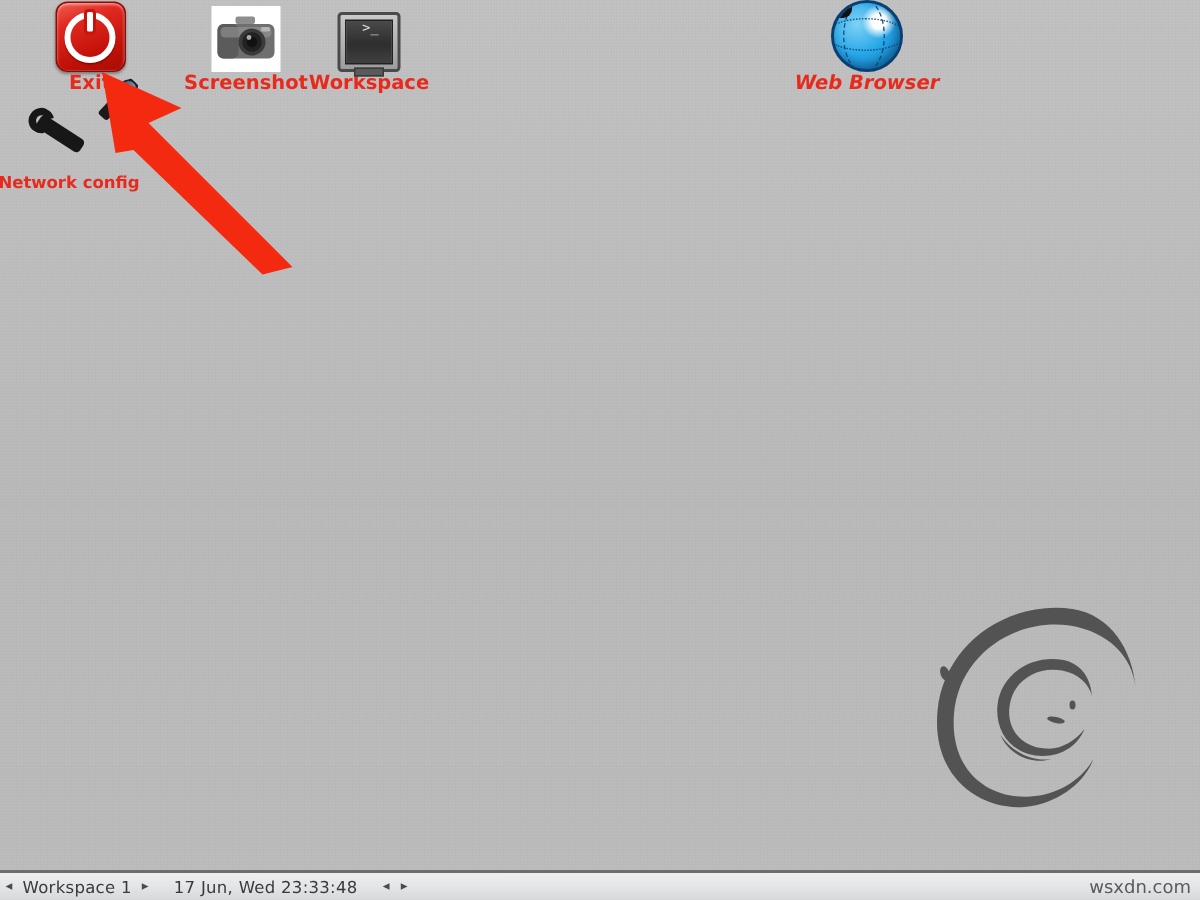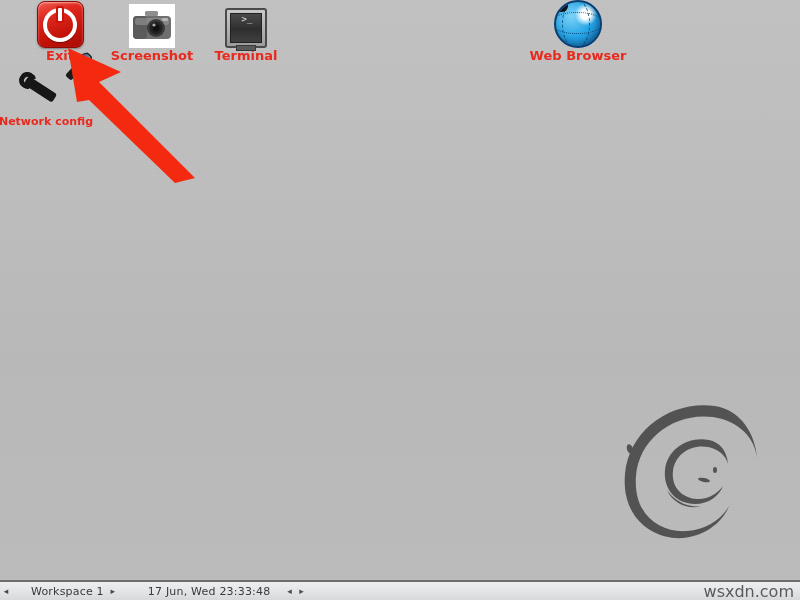--- a/index.html
+++ b/index.html
@@ -300,26 +300,25 @@
     text-align: center;
     font-size: 9px;
     color: #4a4a4a;
     line-height: 1;
     user-select: none;
   }
   .tb-text {
     white-space: nowrap;
     padding: 0 3px;
     letter-spacing: .2px;
-    margin-left: 16px;
   }
   .tb-spacer { flex: 1 1 auto; }
   #watermark {
     font-family: "DejaVu Sans", sans-serif;
-    font-size: 16px;
+    font-size: 12px;
     color: #5a5a5a;
     padding-right: 6px;
     white-space: nowrap;
   }
   .tb-gap { width: 10px; }
 </style>
 </head>
 <body>
 
 <div id="desktop">
@@ -341,21 +340,21 @@
     <div class="icon-art">
       <div class="exit-badge">
         <div class="power-ring">
             <div class="power-bar"></div>
           </div>
       </div>
     </div>
     <div class="icon-label">Exit</div>
   </div>
 
-  <div class="icon-item" style="left:92px; top:2px;">
+  <div class="icon-item" style="left:104px; top:2px;">
     <div class="icon-art">
       <div class="cam-tile">
         <svg width="42" height="34" viewBox="0 0 42 34">
           <rect x="14" y="2" width="13" height="5" rx="1.5" fill="#8e8e8e"></rect>
           <rect x="2" y="7" width="38" height="23" rx="4" fill="#6f6f6f"></rect>
           <rect x="2" y="7" width="14" height="23" rx="4" fill="#5b5b5b"></rect>
           <rect x="4" y="9" width="34" height="7" rx="3" fill="#9a9a9a" opacity=".55"></rect>
           <circle cx="25" cy="19" r="9" fill="#3a3a3a"></circle>
           <circle cx="25" cy="19" r="6.5" fill="#222"></circle>
           <circle cx="25" cy="19" r="3.5" fill="#111"></circle>
@@ -367,26 +366,26 @@
     <div class="icon-label">Screenshot</div>
   </div>
 
   <div class="icon-item" style="left:186px; top:2px;">
     <div class="icon-art">
       <div class="crt">
         <div class="crt-screen">&gt;_</div>
         <div class="crt-foot"></div>
       </div>
     </div>
-    <div class="icon-label">Terminal</div>
-  </div>
-
-
-
-  <div class="icon-item" style="left:518px; top:2px;">
+    <div class="icon-label">Workspace</div>
+  </div>
+
+
+
+  <div class="icon-item" style="left:518px; top:2px;font-style:italic;">
     <div class="icon-art">
       <div class="globe">
         <div class="merid m1"></div>
         <div class="merid m2"></div>
         <div class="globe-corner"></div>
       </div>
     </div>
     <div class="icon-label">Web Browser</div>
   </div>
 

